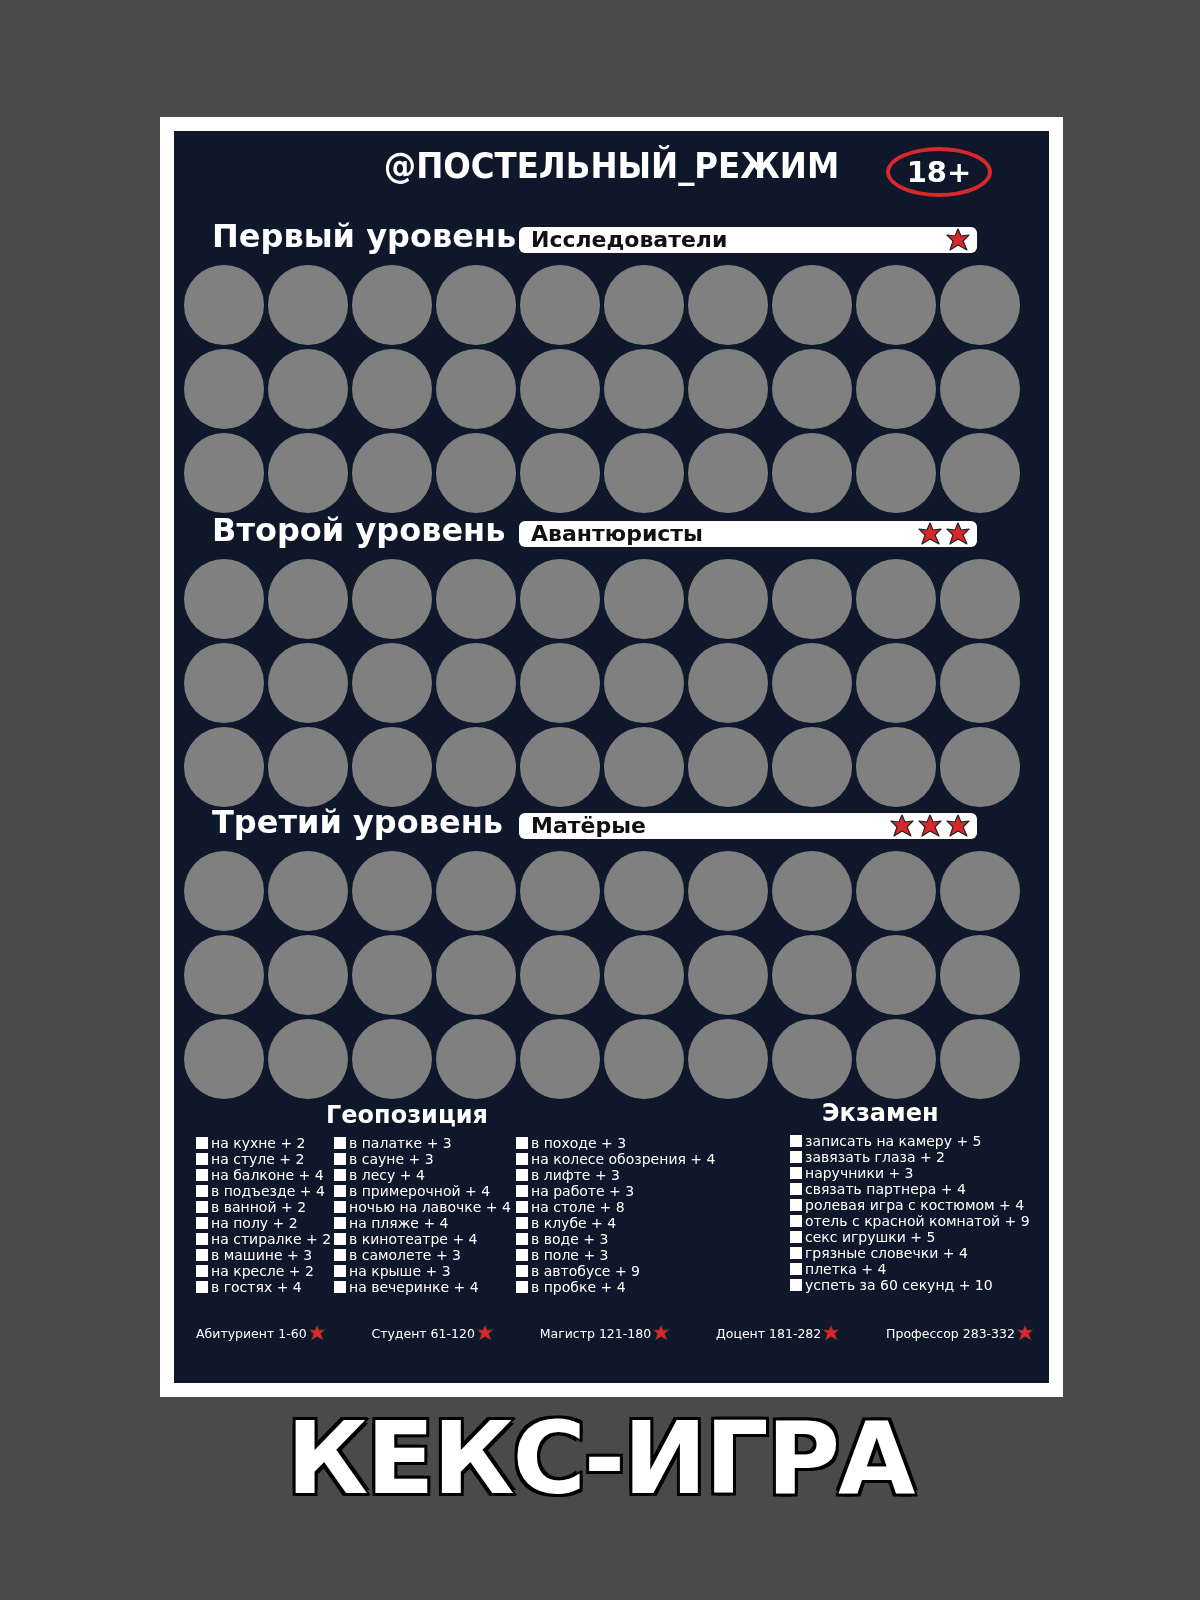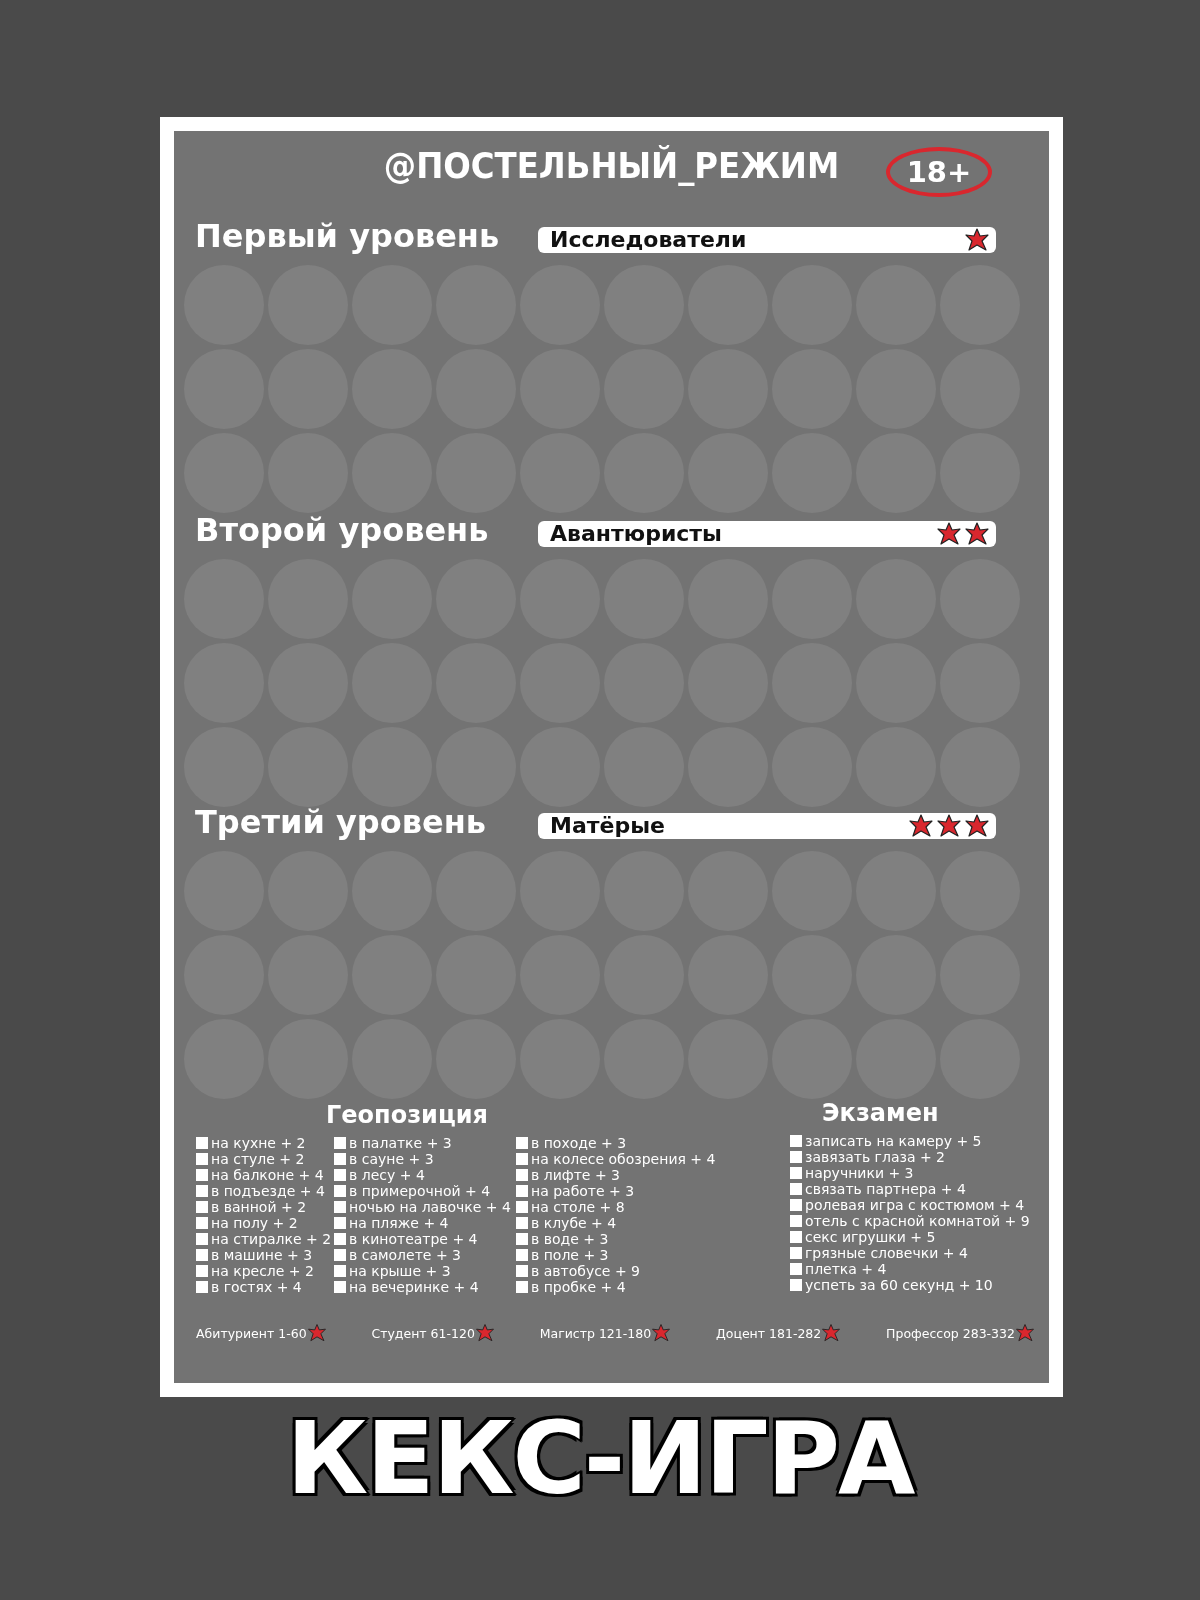--- a/index.html
+++ b/index.html
@@ -13,21 +13,21 @@
   .poster-frame {
     position: absolute;
     left: 160px; top: 117px;
     width: 903px; height: 1280px;
     background: #ffffff;
   }
   .poster {
     position: absolute;
     left: 14px; top: 14px;
     width: 875px; height: 1252px;
-    background: #737373;
+    background: #0f172a;
   }
   .brand {
     position: absolute;
     left: 0; right: 0; top: 14px;
     text-align: center;
     color: #ffffff;
     font-size: 36px;
     font-weight: bold;
     letter-spacing: 0px;
     font-family: "DejaVu Sans Condensed", "DejaVu Sans", sans-serif;
@@ -44,29 +44,29 @@
     text-align: center;
     line-height: 42px;
     box-sizing: content-box;
   }
   .level {
     position: absolute;
     left: 0; width: 875px;
   }
   .level-title {
     position: absolute;
-    left: 21px; top: 0;
+    left: 38px; top: 0;
     color: #fff;
     font-size: 32px;
     font-weight: bold;
     white-space: nowrap;
   }
   .ribbon {
     position: absolute;
-    left: 364px; top: 10px;
+    left: 345px; top: 10px;
     width: 458px; height: 26px;
     background: #fff;
     border-radius: 6px;
   }
   .ribbon-label {
     position: absolute;
     left: 12px; top: 0;
     line-height: 26px;
     font-size: 22px;
     color: #111;

